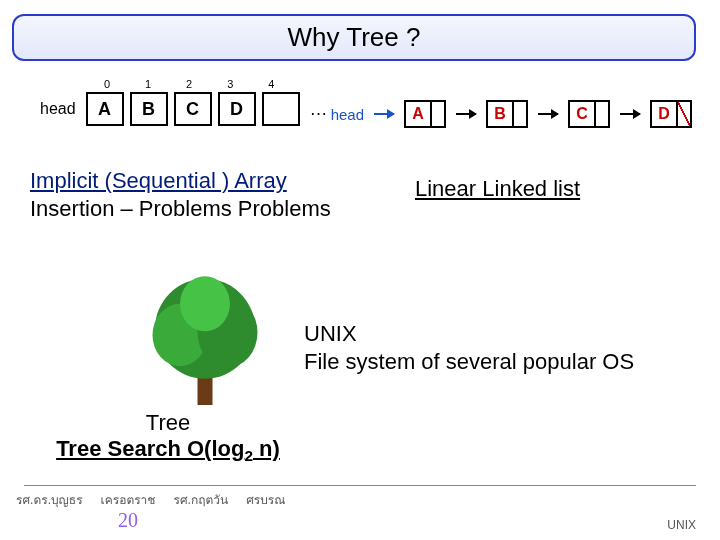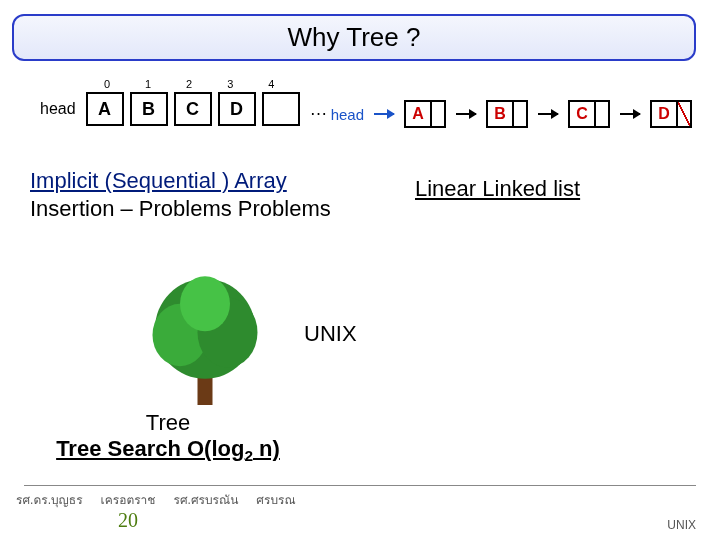--- a/index.html
+++ b/index.html
@@ -96,21 +96,21 @@
     border-top:1px solid #888;
   }
   .footer{
     position:absolute; left:16px; right:24px; top:490px;
     display:flex; justify-content:space-between; align-items:flex-end;
     font-size:12px; color:#555;
     font-family: Tahoma, sans-serif;
   }
   .footer .left { display:flex; gap:18px; align-items:flex-start;}
   .footer .col { display:flex; flex-direction:column; align-items:center;}
-  .pagelabel { font-size:20px; color:#4d7c0f; font-family:"Comic Sans MS",cursive;}
+  .pagelabel { font-size:20px; color:#8b5cf6; font-family:"Comic Sans MS",cursive;}
 </style>
 </head>
 <body>
 
 <div class="title-banner">Why Tree ?</div>
 
 <div class="array-area">
   <div class="array-idx" style="margin-left:48px;">
     <span>0</span>
     <span>1</span>
@@ -164,40 +164,41 @@
 <svg class="tree-img" viewBox="0 0 100 120">
   <rect x="44" y="78" width="12" height="38" fill="#6b3a16"></rect>
   <ellipse cx="50" cy="55" rx="40" ry="40" fill="#2e8b2e"></ellipse>
   <ellipse cx="30" cy="60" rx="22" ry="25" fill="#3aab3a"></ellipse>
   <ellipse cx="68" cy="58" rx="24" ry="28" fill="#2e8b2e"></ellipse>
   <ellipse cx="50" cy="35" rx="20" ry="22" fill="#46c246"></ellipse>
 </svg>
 
 <div class="unix-text">
   <div>UNIX</div>
+  <div>File system of several popular OS</div>
 </div>
 
 <div class="tree-caption">
   <div>Tree</div>
   <div class="u">
     <span>Tree Search O(log</span><span class="sub">2</span><span> n)</span>
   </div>
 </div>
 
 <div class="footer-line"></div>
 <div class="footer">
   <div class="left">
     <div class="col">
       <span>รศ.ดร.บุญธร</span>
     </div>
     <div class="col">
       <span>เครอตราช</span>
       <span class="pagelabel">20</span>
     </div>
     <div class="col">
-      <span>รศ.ศรบรณัน</span>
+      <span>รศ.กฤตวัน</span>
     </div>
     <div class="col">
       <span>ศรบรณ</span>
     </div>
   </div>
   <div>UNIX</div>
 </div>
 
 </body></html>

